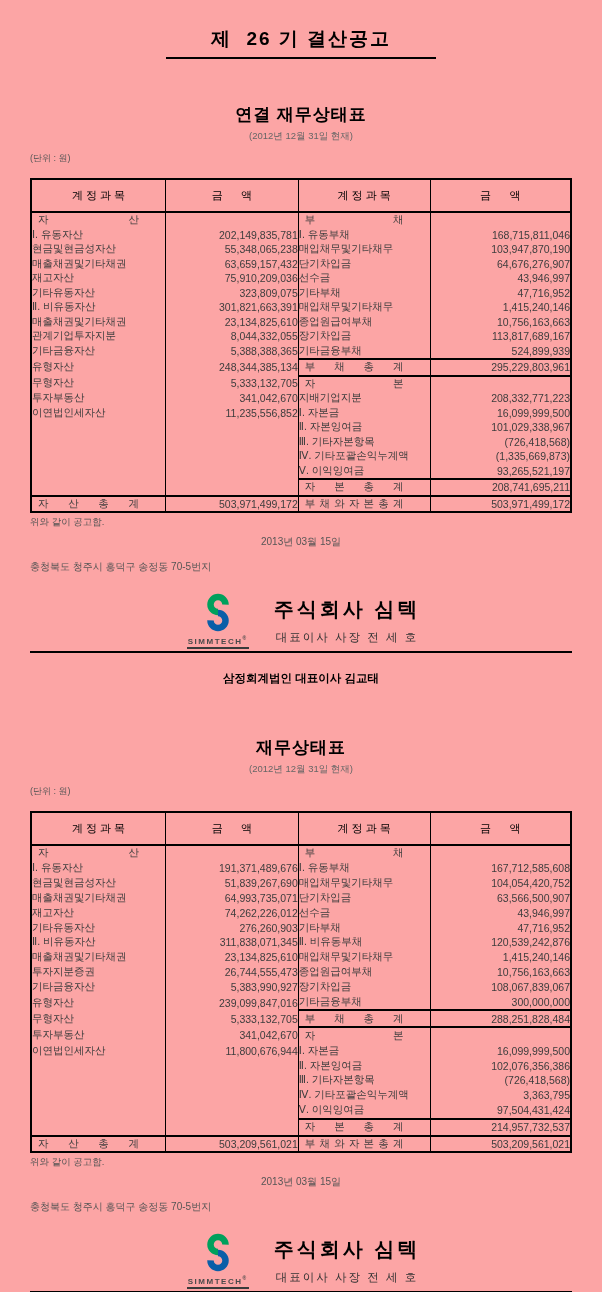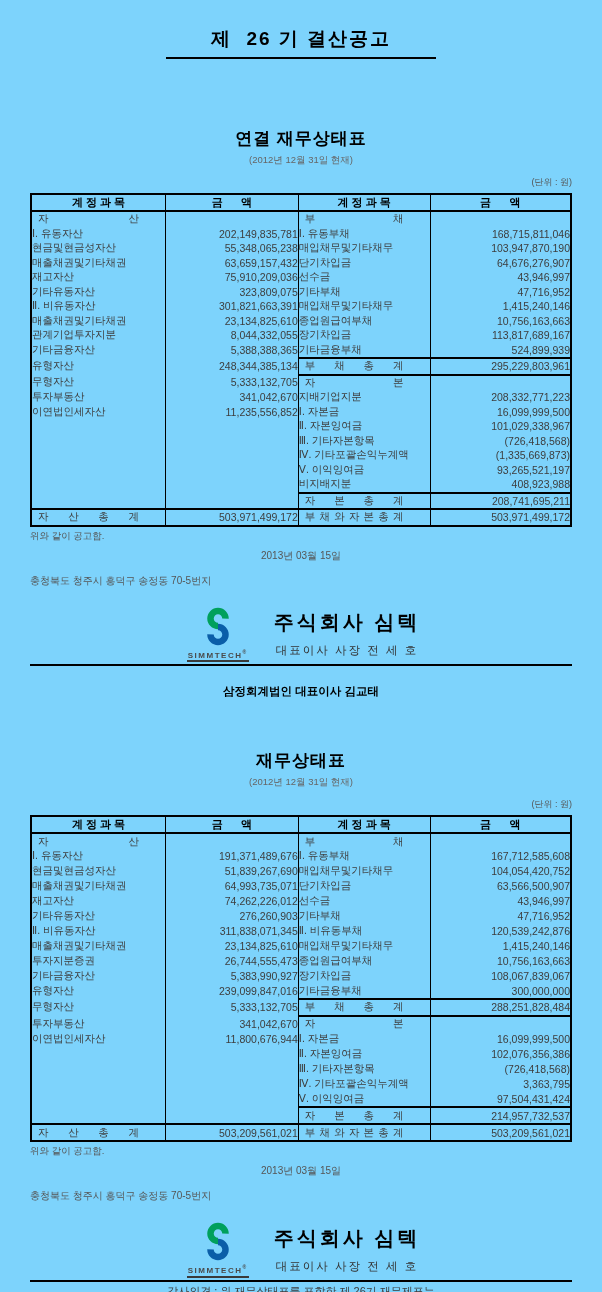--- a/index.html
+++ b/index.html
@@ -1,38 +1,38 @@
 <!DOCTYPE html>
 <html style="--logo-green: #00a05c; --logo-blue: #0a5ea8;"><head>
 <meta charset="utf-8">
 <style>
   html,body{margin:0;padding:0;background:#fff;}
   .page{
-    width:602px;height:1292px;overflow:hidden;background:#7dd3fc;position:relative;
+    width:602px;height:1292px;overflow:hidden;background:#fca5a5;position:relative;
     font-family:"Liberation Sans","DejaVu Sans",sans-serif;color:#222;
   }
   .content{padding:0 30px;}
   
   .doc-title-wrap{text-align:center;padding-top:26px;}
   .doc-title{
     display:inline-block;font-size:19px;font-weight:bold;letter-spacing:2px;color:#000;
     border-bottom:2px solid #000;padding:0 45px 5px 45px;white-space:pre;
   }
   
   .stmt-heading{font-size:17px;font-weight:bold;letter-spacing:1px;color:#000;text-align:center;margin:0;}
-  .sec1 .stmt-heading{margin-top:68px;}
+  .sec1 .stmt-heading{margin-top:44px;}
   .sec2 .stmt-heading{margin-top:50px;}
   .asof{font-size:9.5px;color:#666;text-align:center;margin-top:4px;}
-  .unit{font-size:9px;color:#555;text-align:right;margin-top:9px;margin-bottom:4px;}
+  .unit{font-size:9px;color:#555;text-align:left;margin-top:9px;margin-bottom:13px;}
   
   table.bs{border-collapse:collapse;width:100%;table-layout:fixed;border:2px solid #000;}
   table.bs col.c1{width:24.9%}table.bs col.c2{width:24.6%}table.bs col.c3{width:24.4%}table.bs col.c4{width:26.1%}
   table.bs th{
     border-left:1.5px solid #000;border-bottom:2px solid #000;
-    font-size:11px;font-weight:bold;color:#000;text-align:center;height:15px;white-space:pre;padding:0;
+    font-size:11px;font-weight:normal;color:#000;text-align:center;height:15px;white-space:pre;padding:8px;
   }
   table.bs th:first-child{border-left:none;}
   table.bs td{border-left:1.5px solid #000;font-size:10.5px;color:#3d3d3d;padding:0;vertical-align:middle;overflow:hidden;white-space:nowrap;}
   table.bs td:first-child{border-left:none;}
   table.t1 td{height:14.5px;}
   table.t2 td{height:14.9px;}
   td.lbl{padding-left:5px;}
   td.num{text-align:right;padding-right:5px;}
   td.b{font-weight:normal;color:#000;}
   td.tl{border-top:2px solid #000;}
@@ -209,26 +209,20 @@
             </tr>
             <tr>
               <td class="lbl"></td>
               <td class="num"></td>
               <td class="lbl b">Ⅴ. 이익잉여금</td>
               <td class="num b">93,265,521,197</td>
             </tr>
             <tr>
               <td class="lbl"></td>
               <td class="num"></td>
-              <td class="lbl">비지배지분</td>
-              <td class="num">408,923,988</td>
-            </tr>
-            <tr>
-              <td class="lbl"></td>
-              <td class="num"></td>
               <td class="lbl b tl sp">
                 <span class="sprow">
                   <span>자</span>
                   <span>본</span>
                   <span>총</span>
                   <span>계</span>
                 </span>
               </td>
               <td class="num b tl">208,741,695,211</td>
             </tr>

